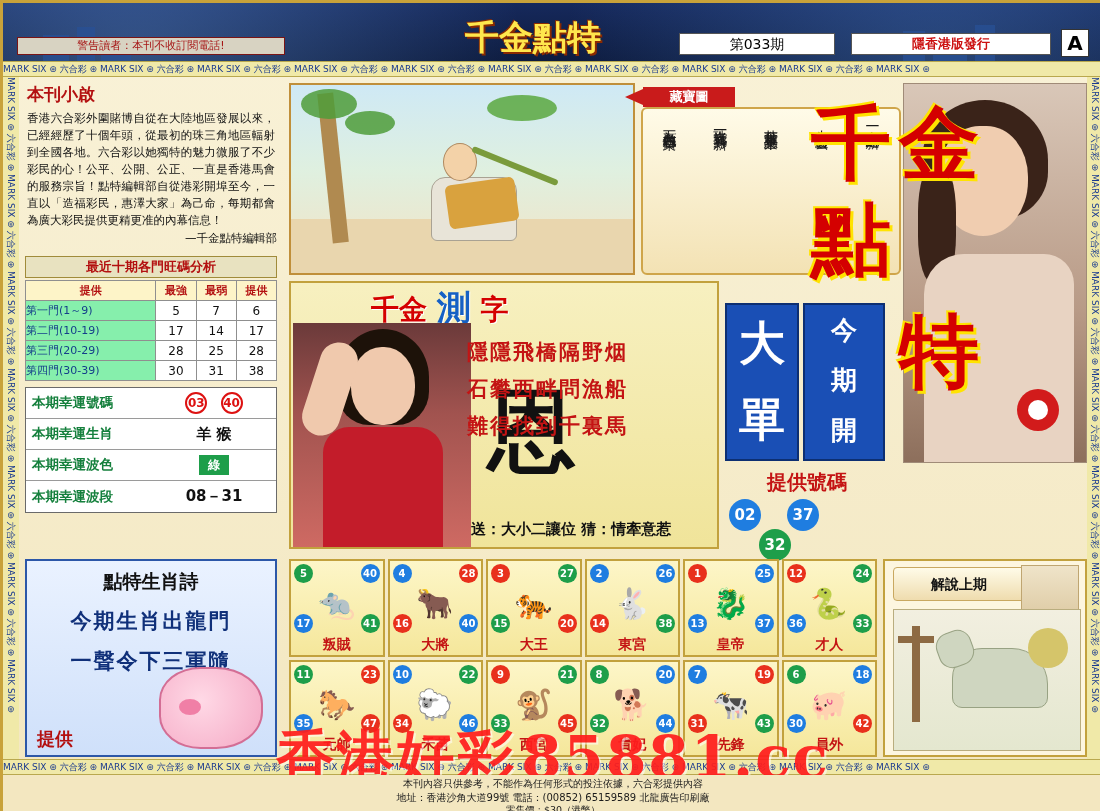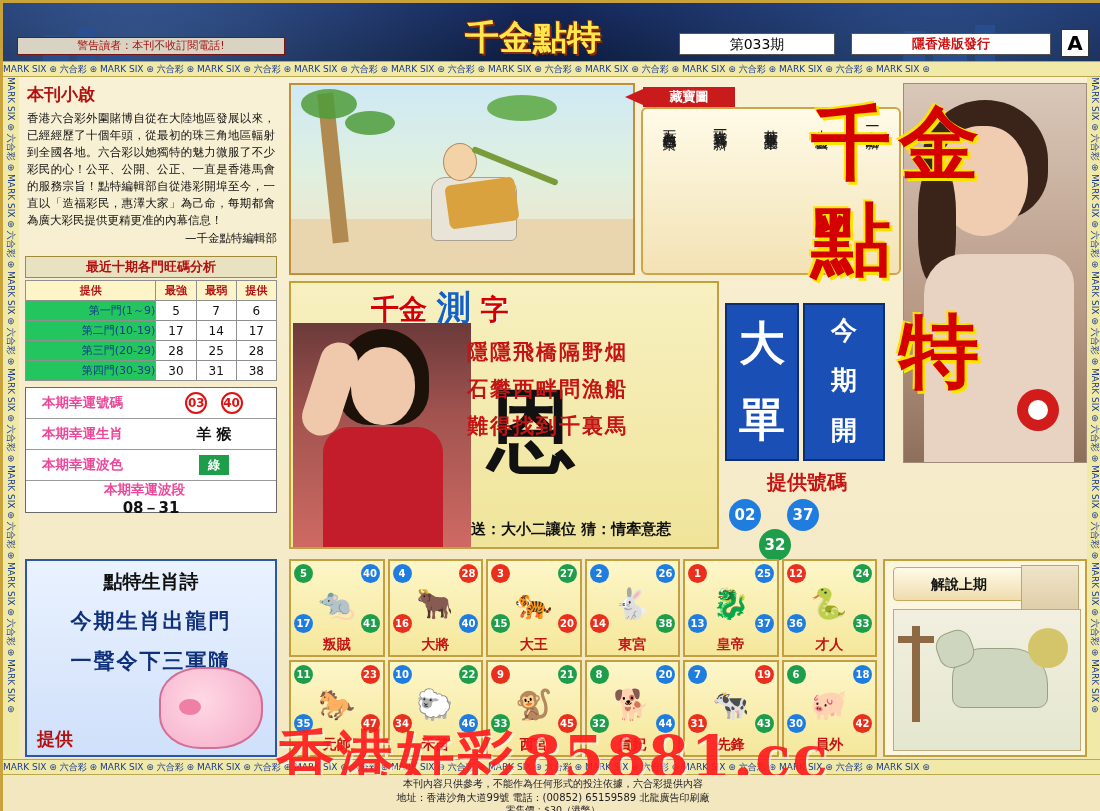--- a/index.html
+++ b/index.html
@@ -89,30 +89,30 @@
   }
   table.stat{
     width:252px; border-collapse:collapse; margin-top:2px;
     background:#ffffff; font-size:12px;
   }
   table.stat th, table.stat td{
     border:1px solid #8f8f8f; text-align:center; padding:1px 0; height:20px;
     color:#111;
   }
   table.stat thead th{ background:#fdf4c8; color:#b31010; font-size:11px;}
-  table.stat td.rowlab{ background:#22c55e; color:#143d8a; font-size:11px; text-align:right;}
+  table.stat td.rowlab{ background:#86efac; color:#143d8a; font-size:11px; text-align:left;}
   .luck{
     width:252px; margin-top:6px; border:1px solid #6a6a6a; background:#fff;
   }
   .luck .row{
     display:flex; align-items:center; height:31px; border-bottom:1px solid #9a9a9a;
   }
-  .luck .row:last-child{ border-bottom:none;flex-direction:column; }
+  .luck .row:last-child{ border-bottom:none; }
   .luck .lab{
-    width:126px; font-size:13.5px; color:#ec4899; padding-left:16px; font-weight:bold;
+    width:126px; font-size:13.5px; color:#15803d; padding-left:6px; font-weight:bold;
     font-family:"DejaVu Serif", serif;
   }
   .luck .val{ flex:1; text-align:center; font-size:15px; font-weight:bold; color:#111;}
   .ball{
     display:inline-block; width:22px; height:22px; border-radius:50%;
     line-height:22px; text-align:center; font-size:12px; color:#fff; font-weight:bold;
     margin:4px 4px;
   }
   .ball.oline{ background:#fff; color:#d11; border:2px solid #d11; line-height:18px;}
   .greenbox{

